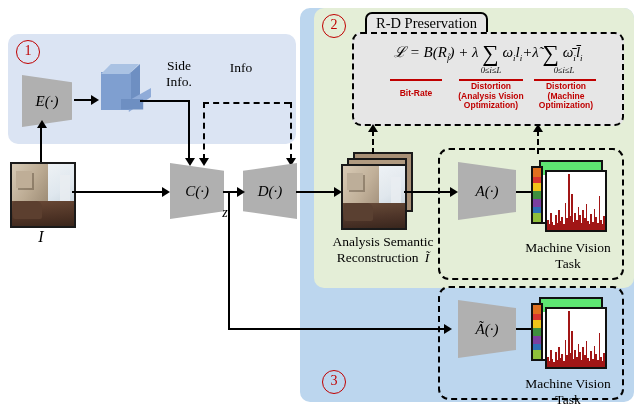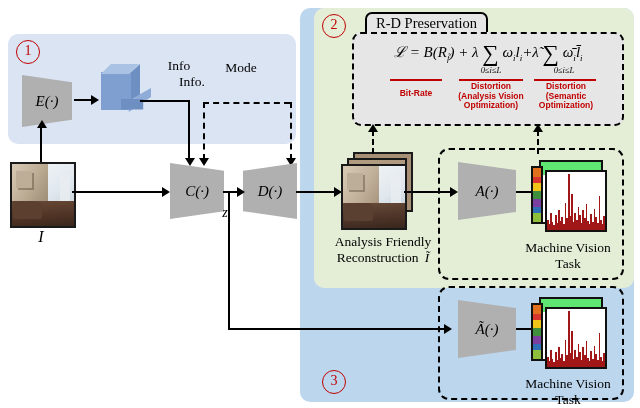--- a/index.html
+++ b/index.html
@@ -123,28 +123,28 @@
   <div class="cube-face" style="left:2px;top:2px;width:38px;height:10px;background:#aac2e3;
        clip-path:polygon(0 100%,26% 0,100% 0,74% 100%);"></div>
   <div class="cube-face" style="left:32px;top:2px;width:9px;height:46px;background:#6e8fc2;
        clip-path:polygon(0 18%,100% 0,100% 82%,0 100%);"></div>
   <div class="cube-face" style="left:22px;top:26px;width:30px;height:24px;background:#8fabd8;
        clip-path:polygon(26% 52%,100% 0,100% 38%,26% 100%);"></div>
   <div class="cube-face" style="left:22px;top:37px;width:30px;height:20px;background:#6e8fc2;
        clip-path:polygon(0 0,74% 0,74% 52%,0 52%);"></div>
 </div>
 
-<div class="lbl" style="left:148px;top:58px;width:62px">Info</div>
-<div class="lbl" style="left:161px;top:74px;width:62px">Info.</div>
+<div class="lbl" style="left:148px;top:58px;width:62px">Side</div>
+<div class="lbl" style="left:148px;top:74px;width:62px">Info.</div>
 
 <div class="hline" style="left:140px;top:100px;width:50px"></div>
 <div class="vline" style="left:188px;top:100px;height:60px"></div>
 <div class="arrow-d" style="left:185px;top:158px"></div>
 
-<div class="lbl" style="left:196px;top:60px;width:90px">Mode</div>
+<div class="lbl" style="left:196px;top:60px;width:90px">Info</div>
 <div class="dhline" style="left:203px;top:102px;width:87px"></div>
 <div class="dvline" style="left:203px;top:102px;height:58px"></div>
 <div class="dvline" style="left:290px;top:102px;height:58px"></div>
 <div class="arrow-d" style="left:199px;top:158px"></div>
 <div class="arrow-d" style="left:286px;top:158px"></div>
 
 <div class="photo" style="left:10px;top:162px;width:62px;height:62px">
   <div class="sky"></div>
   <div class="wall"></div>
   <div class="cab"></div>
@@ -183,21 +183,21 @@
   <div class="sh" style="left:6px;top:6px;width:56px;height:56px;background:#b09a80"></div>
   <div class="photo recon" style="left:0px;top:12px;width:62px;height:62px">
     <div class="sky"></div>
     <div class="wall"></div>
     <div class="cab"></div>
     <div class="door"></div>
     <div class="floor"></div>
     <div class="sofa"></div>
   </div>
 </div>
-<div class="lbl" style="left:325px;top:234px;width:116px">Analysis Friendly</div>
+<div class="lbl" style="left:325px;top:234px;width:116px">Analysis Semantic</div>
 <div class="lbl" style="left:325px;top:250px;width:116px">
   <span>Reconstruction</span>
   <span style="font-style:italic;padding-left:3px">Ĩ</span>
 </div>
 
 <div class="hline" style="left:404px;top:191px;width:48px"></div>
 <div class="arrow-r" style="left:450px;top:187px"></div>
 
 <div class="dashbox" style="left:438px;top:148px;width:182px;height:128px"></div>
 <div class="dashbox" style="left:438px;top:286px;width:182px;height:110px"></div>
@@ -353,21 +353,21 @@
   <div class="under" style="left:28px;top:55px;width:68px">Bit-Rate</div>
 
   <div class="under" style="left:98px;top:48px;width:78px">
     <div>Distortion</div>
     <div>(Analysis Vision</div>
     <div>Optimization)</div>
   </div>
 
   <div class="under" style="left:176px;top:48px;width:72px">
     <div>Distortion</div>
-    <div>(Semantic</div>
+    <div>(Machine</div>
     <div>Optimization)</div>
   </div>
 </div>
 
 <div class="dvline" style="left:372px;top:130px;height:24px"></div>
 <div class="arrow-u" style="left:368px;top:124px"></div>
 <div class="dvline" style="left:537px;top:130px;height:24px"></div>
 <div class="arrow-u" style="left:533px;top:124px"></div>
 
 </body></html>

